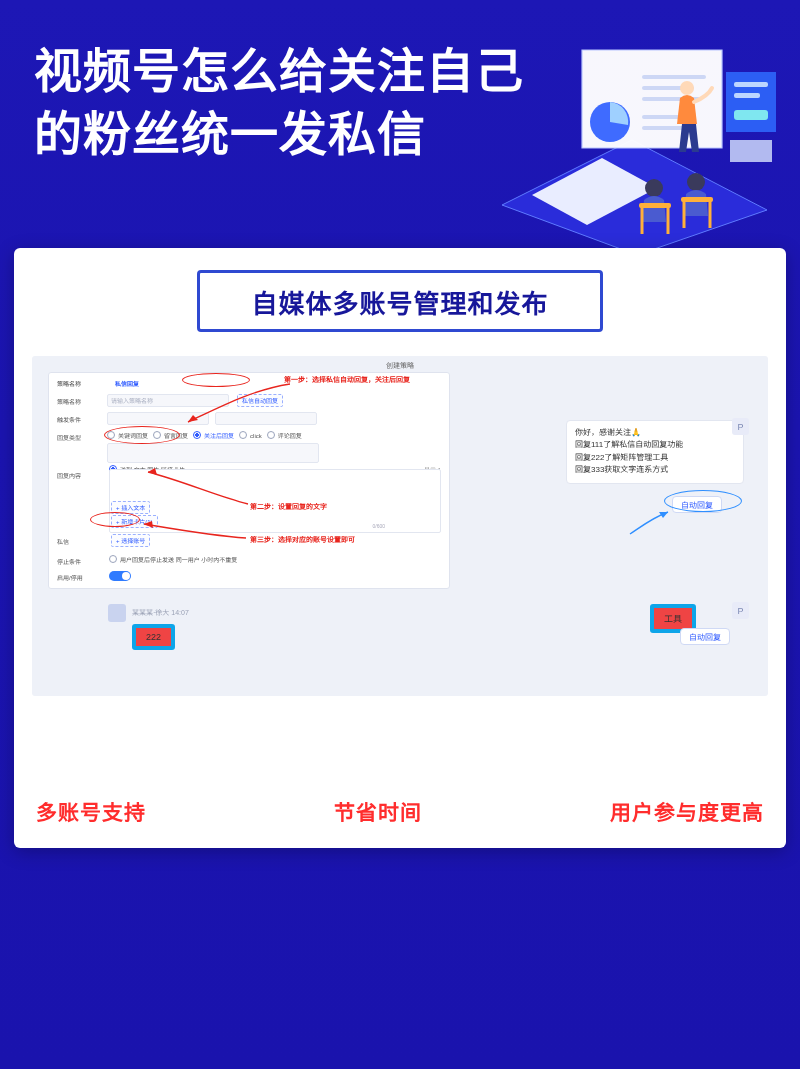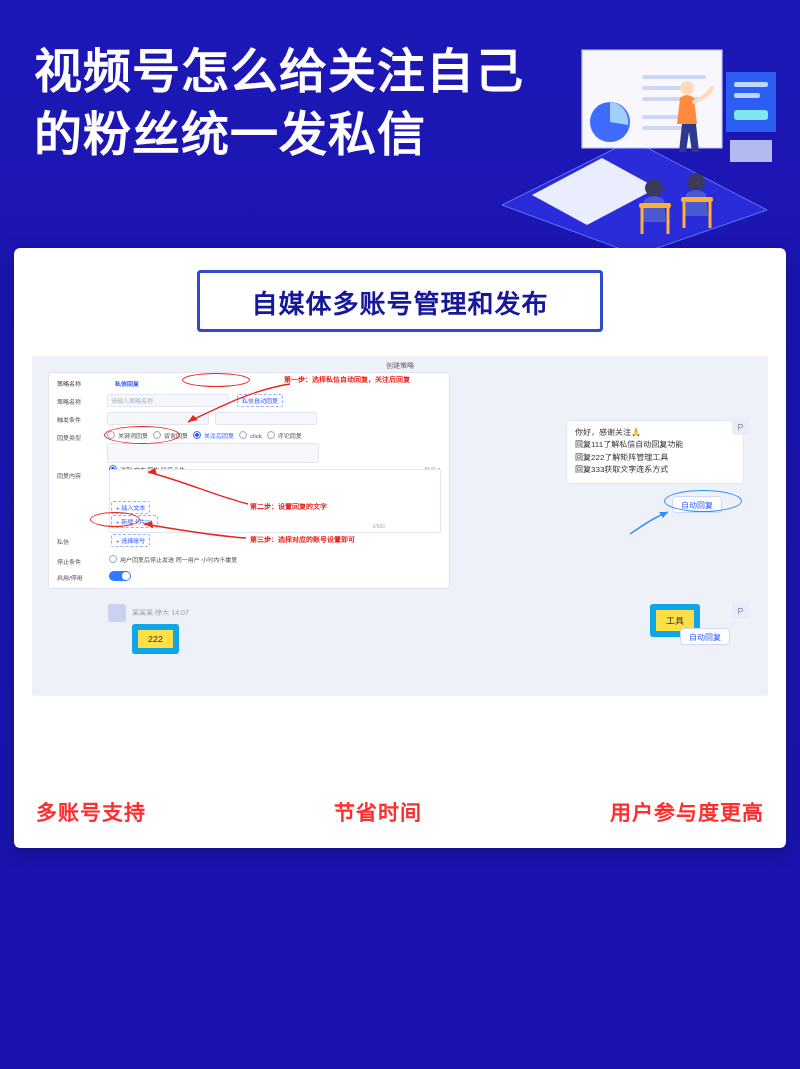--- a/index.html
+++ b/index.html
@@ -107,21 +107,21 @@
   .icoP{
     position:absolute;width:17px;height:17px;border-radius:3px;background:#e8ebf8;
     color:#7f8bb5;font-size:9px;display:flex;align-items:center;justify-content:center;
   }
   .autoreply{
     position:absolute;font-size:8px;color:#2f5bff;background:#fff;border:1px solid #cfd9f5;
     border-radius:4px;padding:2px 8px;
   }
   .bluering{position:absolute;border:1.5px solid #2f8fff;border-radius:50%;}
   .msg-grey{
-    position:absolute;background:#fde047;border:6px solid #0ea5e9;border-radius:3px;
+    position:absolute;background:#ef4444;border:4px solid #0ea5e9;border-radius:3px;
     font-size:9px;color:#333;padding:4px 10px;
   }
   .namebar{position:absolute;font-size:7px;color:#9aa1b5;}
   
   .footer{
     position:absolute;left:0;right:0;bottom:22px;
     display:flex;justify-content:space-between;align-items:center;
     padding:0 22px;
   }
   .footer span{

